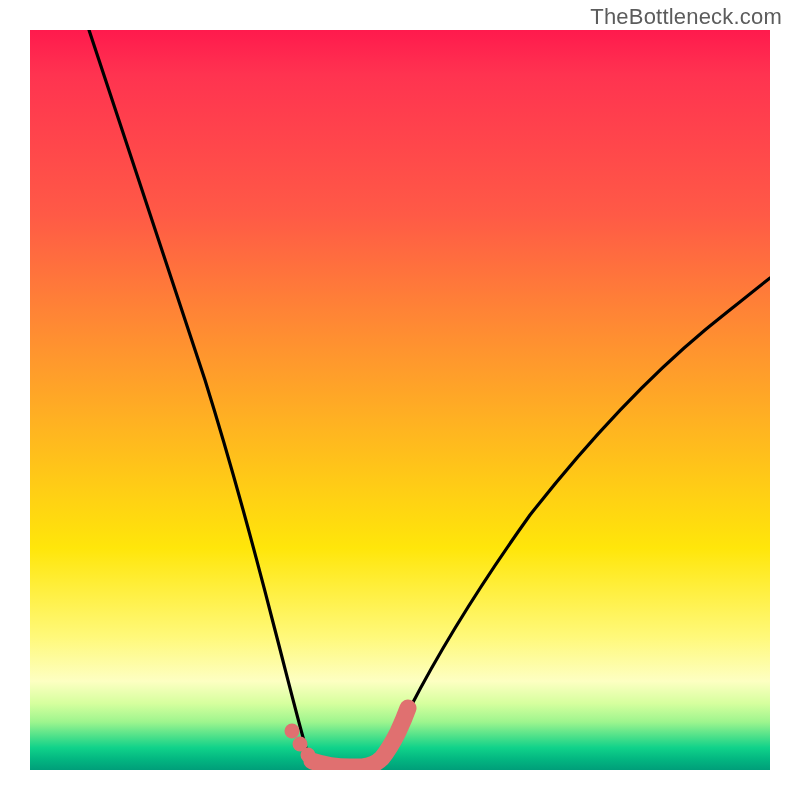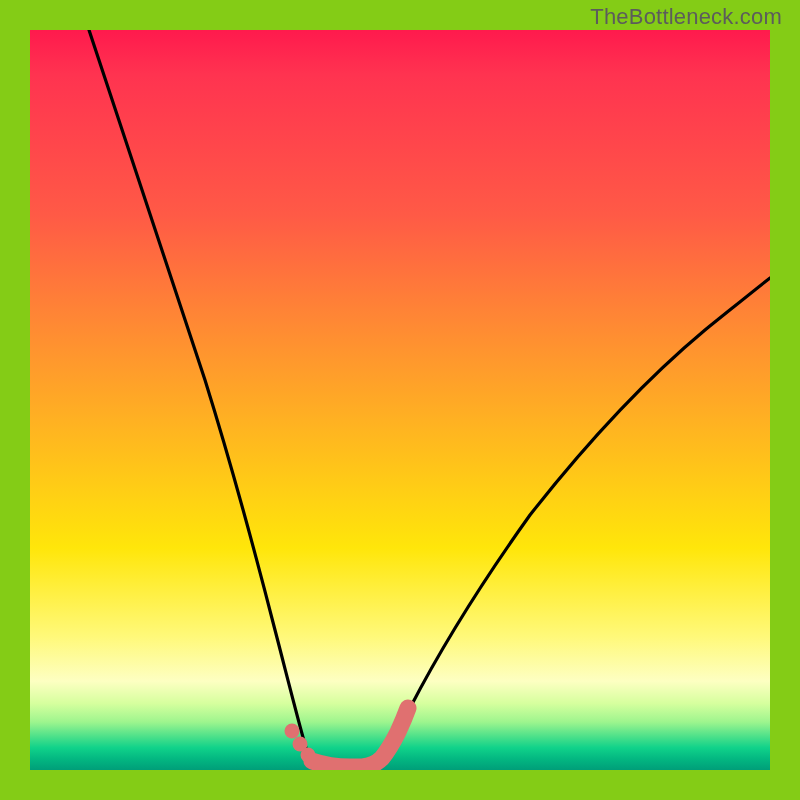--- a/index.html
+++ b/index.html
@@ -8,21 +8,21 @@
     width: 800px;
     height: 800px;
     overflow: hidden;
     background: #000;
     font-family: Arial, Helvetica, sans-serif;
   }
   .frame {
     position: relative;
     width: 800px;
     height: 800px;
-    background: #84cc16;
+    background: #ffffff;
   }
   .plot-area {
     position: absolute;
     left: 30px;
     top: 30px;
     width: 740px;
     height: 740px;
     overflow: hidden;
   }
   .gradient-bg {

